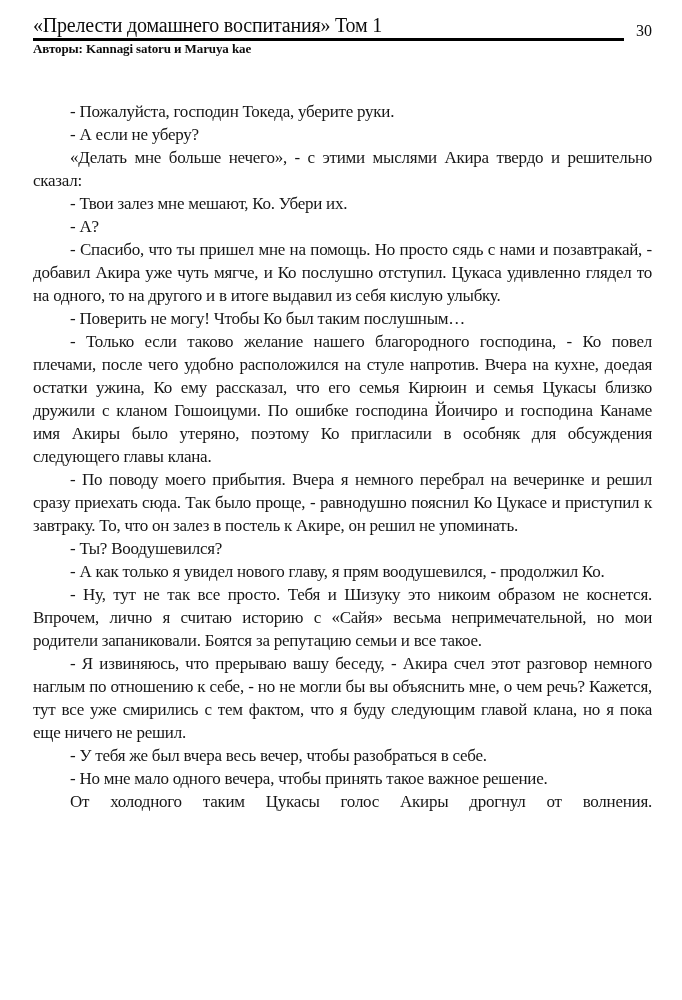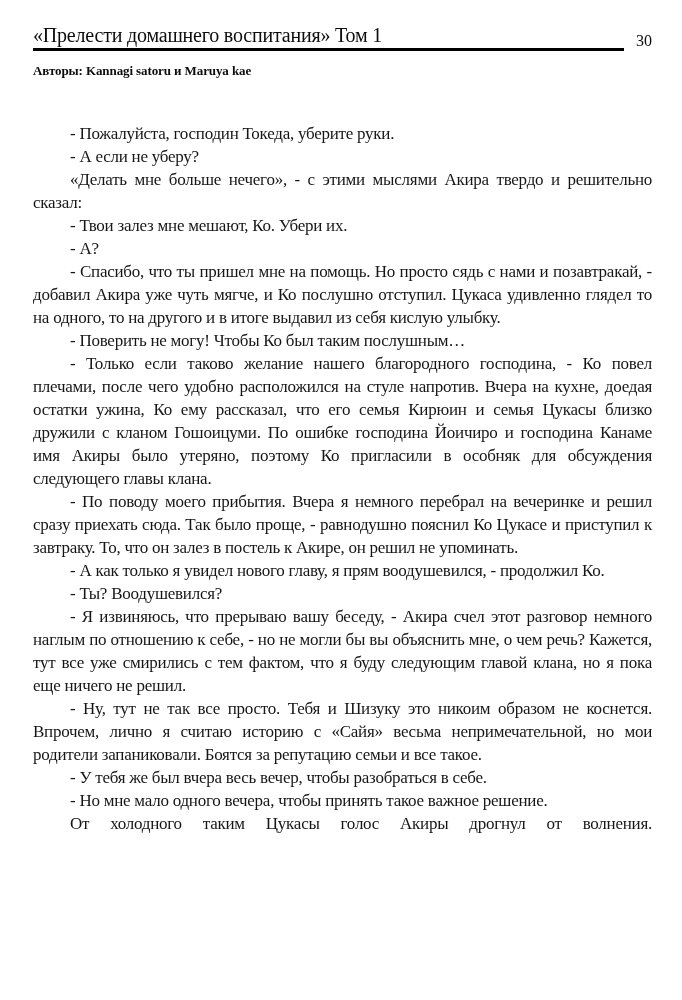--- a/index.html
+++ b/index.html
@@ -11,21 +11,21 @@
     width: 682px;
     height: 1000px;
     overflow: hidden;
     color: #141414;
     font-family: "Liberation Serif", serif;
   }
   .page {
     box-sizing: border-box;
     width: 682px;
     height: 1000px;
-    padding: 24px 30px 0 33px;
+    padding: 14px 30px 0 33px;
     background: #ffffff;
   }
   .header-row {
     display: flex;
     align-items: flex-end;
   }
   .title-wrap {
     flex: 1;
     border-bottom: 3px solid #000000;
     padding-bottom: 1px;
@@ -39,21 +39,21 @@
   }
   .page-number {
     font-size: 16px;
     padding-left: 12px;
     padding-bottom: 1px;
     color: #0d0d0d;
   }
   .authors-line {
     font-size: 13px;
     font-weight: bold;
-    margin-top: 12px;
+    margin-top: 0;
     letter-spacing: -0.1px;
     color: #0d0d0d;
   }
   .text-body {
     margin-top: 43px;
     font-size: 17px;
     line-height: 23px;
     text-align: justify;
     letter-spacing: -0.25px;
     color: #161616;
@@ -84,22 +84,22 @@
   <div class="text-body">
       <p>- Пожалуйста, господин Токеда, уберите руки.</p>
       <p>- А если не уберу?</p>
       <p>«Делать мне больше нечего», - с этими мыслями Акира твердо и решительно сказал:</p>
       <p>- Твои залез мне мешают, Ко. Убери их.</p>
       <p>- А?</p>
       <p>- Спасибо, что ты пришел мне на помощь. Но просто сядь с нами и позавтракай, - добавил Акира уже чуть мягче, и Ко послушно отступил. Цукаса удивленно глядел то на одного, то на другого и в итоге выдавил из себя кислую улыбку.</p>
       <p>- Поверить не могу! Чтобы Ко был таким послушным…</p>
       <p>- Только если таково желание нашего благородного господина, - Ко повел плечами, после чего удобно расположился на стуле напротив. Вчера на кухне, доедая остатки ужина, Ко ему рассказал, что его семья Кирюин и семья Цукасы близко дружили с кланом Гошоицуми. По ошибке господина Йоичиро и господина Канаме имя Акиры было утеряно, поэтому Ко пригласили в особняк для обсуждения следующего главы клана.</p>
       <p>- По поводу моего прибытия. Вчера я немного перебрал на вечеринке и решил сразу приехать сюда. Так было проще, - равнодушно пояснил Ко Цукасе и приступил к завтраку. То, что он залез в постель к Акире, он решил не упоминать.</p>
+      <p>- Ты? Воодушевился?</p>
       <p>- А как только я увидел нового главу, я прям воодушевился, - продолжил Ко.</p>
-      <p>- Ты? Воодушевился?</p>
+      <p>- Ну, тут не так все просто. Тебя и Шизуку это никоим образом не коснется. Впрочем, лично я считаю историю с «Сайя» весьма непримечательной, но мои родители запаниковали. Боятся за репутацию семьи и все такое.</p>
       <p>- Я извиняюсь, что прерываю вашу беседу, - Акира счел этот разговор немного наглым по отношению к себе, - но не могли бы вы объяснить мне, о чем речь? Кажется, тут все уже смирились с тем фактом, что я буду следующим главой клана, но я пока еще ничего не решил.</p>
-      <p>- Ну, тут не так все просто. Тебя и Шизуку это никоим образом не коснется. Впрочем, лично я считаю историю с «Сайя» весьма непримечательной, но мои родители запаниковали. Боятся за репутацию семьи и все такое.</p>
       <p>- У тебя же был вчера весь вечер, чтобы разобраться в себе.</p>
       <p>- Но мне мало одного вечера, чтобы принять такое важное решение.</p>
       <p class="continues">От холодного таким Цукасы голос Акиры дрогнул от волнения.</p>
     </div>
 
 </div>
 
 </body></html>

